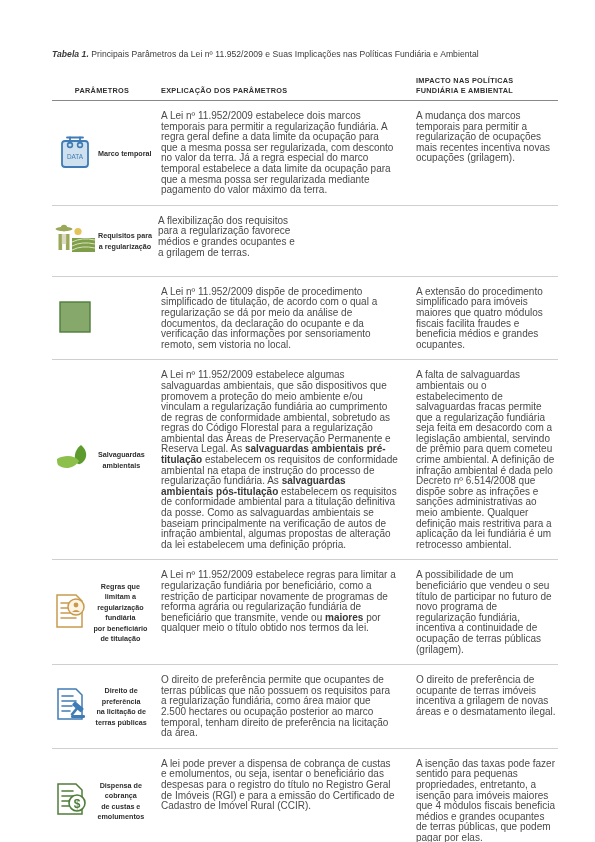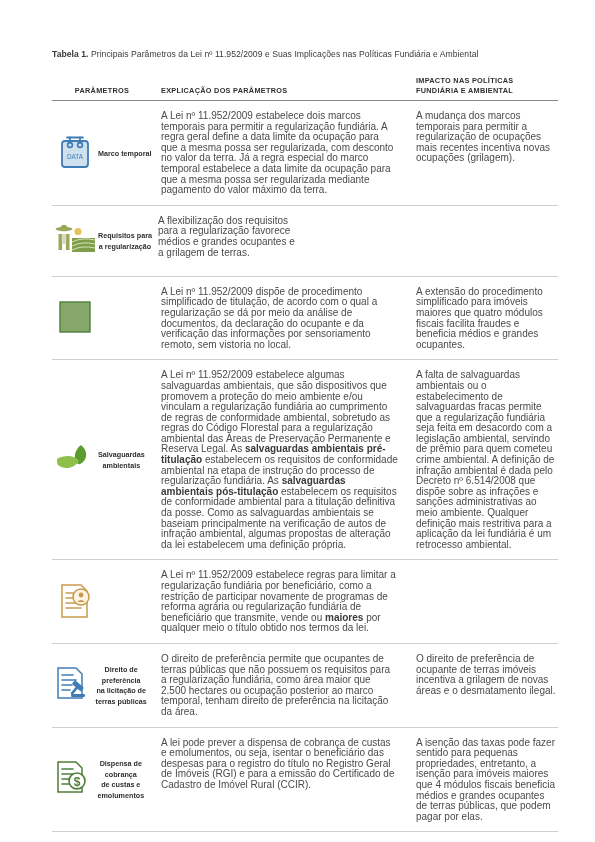--- a/index.html
+++ b/index.html
@@ -19,21 +19,21 @@
     padding: 48px 37px 0 52px;
   }
   
   .table-title {
     font-size: 8.6px;
     line-height: 12px;
     color: #3a3a3a;
     margin-bottom: 16px;
     letter-spacing: .005em;
   }
-  .table-title .lbl { font-weight: bold; }
+  .table-title .lbl { font-weight: bold; font-style: italic; }
   
   .thead {
     display: flex;
     align-items: flex-end;
     padding-bottom: 5px;
     border-bottom: 1px solid #888;
   }
   .th {
     font-size: 7.3px;
     font-weight: bold;
@@ -168,22 +168,24 @@
         <div class="cell-param">
           <div class="icon-box">
             <svg width="36" height="38" viewBox="0 0 36 38">
         <path d="M5 3 H24 L30 9 V35 H5 Z" fill="#fff" stroke="#c99a4d" stroke-width="1.5"></path>
         <path d="M9 11 H22 M9 16 H24 M9 21 H20 M9 26 H24" stroke="#c99a4d" stroke-width="1.5" stroke-linecap="round"></path>
         <circle cx="24" cy="15" r="8" fill="#fdf4e3" stroke="#c99a4d" stroke-width="1.5"></circle>
         <circle cx="24" cy="13" r="2.4" fill="#c99a4d"></circle>
         <path d="M20 20 q4 -4 8 0 Z" fill="#c99a4d"></path>
       </svg>
           </div>
+          <div class="param-label">Regras que limitam a<br>regularização fundiária<br>por beneficiário<br>de titulação</div>
         </div>
         <div class="cell-text cell-expl">A Lei nº 11.952/2009 estabelece regras para limitar a regularização fundiária por beneficiário, como a restrição de participar novamente de programas de reforma agrária ou regularização fundiária de beneficiário que transmite, vende ou <b>maiores</b> por qualquer meio o título obtido nos termos da lei.</div>
+        <div class="cell-text cell-impact">A possibilidade de um beneficiário que vendeu o seu título de participar no futuro de novo programa de regularização fundiária, incentiva a continuidade de ocupação de terras públicas (grilagem).</div>
       </div>
       <div class="row">
         <div class="cell-param">
           <div class="icon-box">
             <svg width="36" height="38" viewBox="0 0 36 38">
         <path d="M5 3 H23 L29 9 V33 H5 Z" fill="#fff" stroke="#3f7cb5" stroke-width="1.5"></path>
         <path d="M9 10 H20 M9 15 H23 M9 20 H19 M9 25 H17" stroke="#3f7cb5" stroke-width="1.6" stroke-linecap="round"></path>
         <g transform="rotate(40 24 22)">
           <rect x="18" y="18" width="12" height="5" rx="1.4" fill="#3f7cb5"></rect>
           <rect x="23" y="22" width="2.6" height="9" fill="#3f7cb5"></rect>

